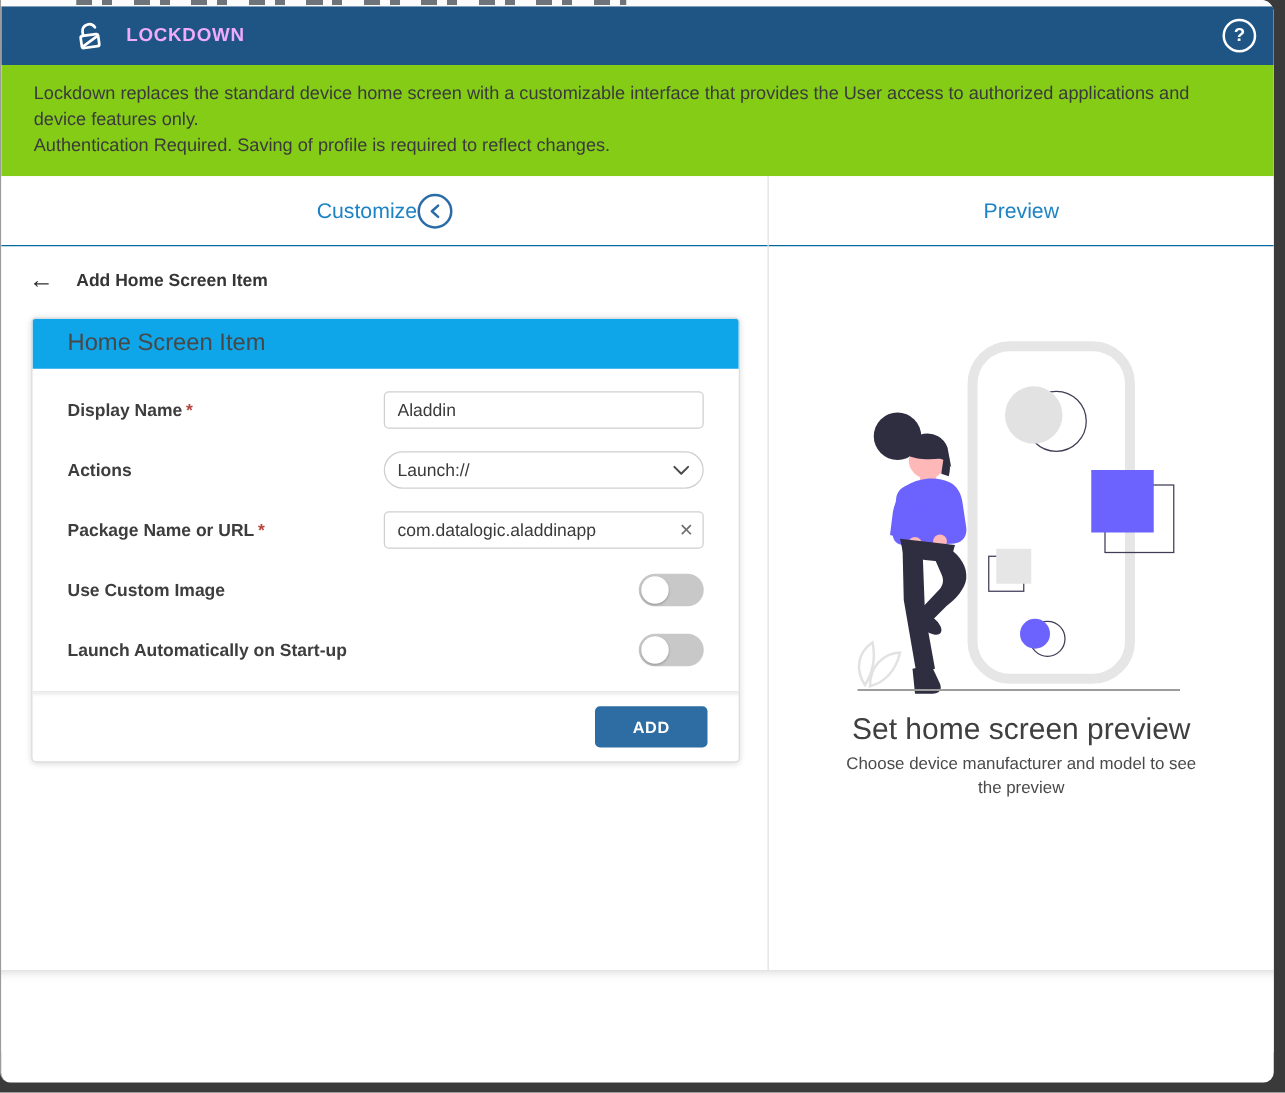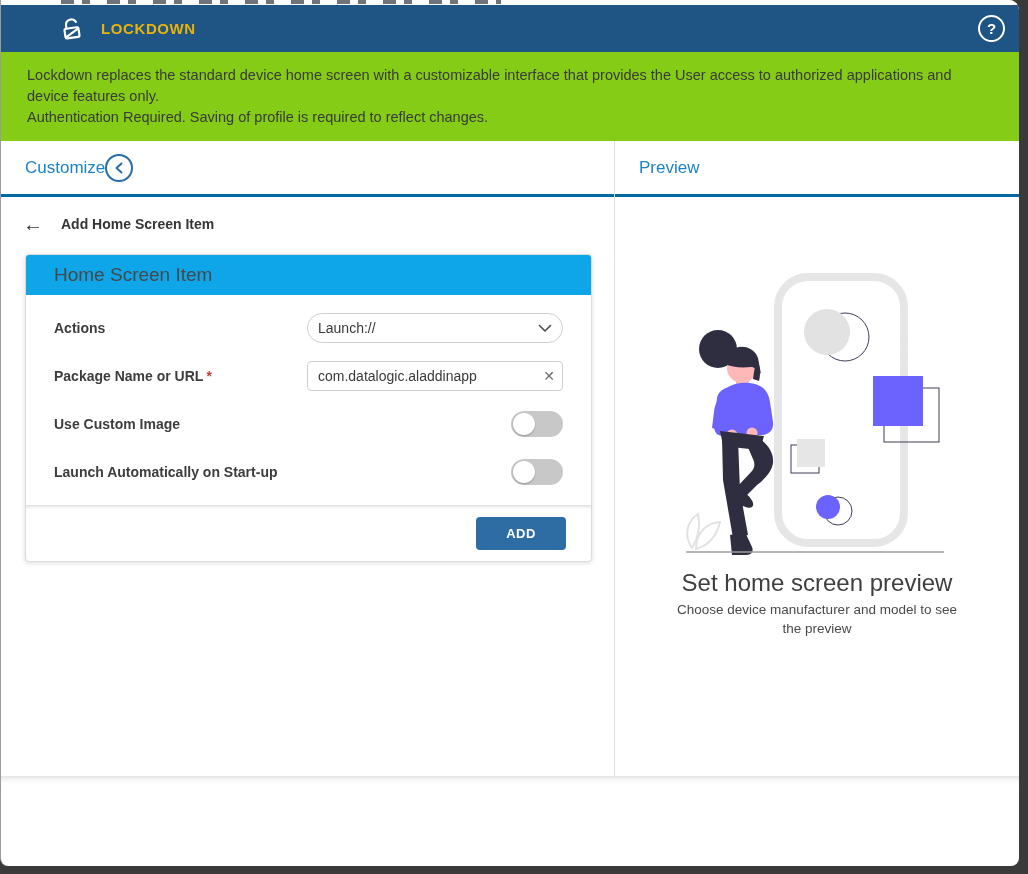--- a/index.html
+++ b/index.html
@@ -23,40 +23,40 @@
     position:absolute;left:60px;top:0;width:440px;height:4px;
     background:repeating-linear-gradient(90deg,#565c63 0 13px,transparent 13px 21px,#565c63 21px 29px,transparent 29px 46px);
     opacity:.85;
   }
   
   .app-header{
     height:47px;background:var(--header-bg);display:flex;align-items:center;
     padding:0 14px 0 58px;
   }
   .lock-icon{display:flex;align-items:center;margin-right:16px}
-  .app-title{color:#eab308;font-size:15px;font-weight:700;letter-spacing:.6px}
+  .app-title{color:#f0abfc;font-size:15px;font-weight:700;letter-spacing:.6px}
   .help-btn{
     margin-left:auto;width:27px;height:27px;border-radius:50%;border:2px solid #fff;
     background:transparent;color:#fff;font-weight:700;font-size:15px;line-height:1;
     display:flex;align-items:center;justify-content:center;cursor:pointer;padding:0;
   }
   
   .desc-section{padding:13px 26px;background:#84cc16;font-size:14.5px;color:#3a3a3a;line-height:21px}
   
   .tabs{display:flex;height:45px;border-bottom:1px solid #e3e3e3;position:relative;background:#fff}
   .tab{flex:1;display:flex;align-items:center;justify-content:center;font-size:13px;
        letter-spacing:.3px;color:#4c4c4c;cursor:pointer}
   .tab.active{color:#303030;font-weight:700}
   .tab-underline{position:absolute;bottom:-1px;left:0;width:33.4%;height:4px;background:var(--tab-underline)}
   
   .content{display:flex;height:635px;background:#fff}
   .left-pane{width:614px;border-right:1px solid #e0e0e0}
   .right-pane{flex:1}
-  .pane-header{height:56px;border-bottom:3px solid #0369a1;display:flex;align-items:center;
-               justify-content:flex-start;padding:0 24px}
+  .pane-header{height:56px;border-bottom:1px solid #0369a1;display:flex;align-items:center;
+               justify-content:center;padding:0 24px}
   .pane-title{font-size:17px;color:var(--link-blue)}
   .collapse-btn{width:28px;height:28px;border-radius:50%;border:2px solid #2a6ca8;background:#fff;
                 display:flex;align-items:center;justify-content:center;cursor:pointer;padding:0}
   
   .back-row{display:flex;align-items:center;gap:18px;padding:17px 0 0 22px}
   .back-arrow{font-size:20px;color:#2f2f2f;background:none;border:none;cursor:pointer;padding:0;line-height:1}
   .subheader{font-size:14px;font-weight:700;color:#353535}
   
   .card{margin:20px 22px 0 24px;border:1px solid #dcdcdc;border-radius:4px;
         box-shadow:0 1px 5px rgba(0,0,0,.14);overflow:hidden;background:#fff}
@@ -137,20 +137,28 @@
       <div class="back-row">
         <button class="back-arrow">←</button>
         <span class="subheader">Add Home Screen Item</span>
       </div>
 
       <div class="card">
         <div class="card-header">Home Screen Item</div>
 
         <div class="card-body">
 
+          <div class="form-row">
+            <span class="form-label">
+              <span>Display Name</span><span class="asterisk">*</span>
+            </span>
+            <span class="control">
+              <input class="text-input" type="text" value="Aladdin" style="">
+            </span>
+          </div>
 
           <div class="form-row">
             <span class="form-label">Actions</span>
             <span class="control">
               <div class="select-box">
                 <span>Launch://</span>
                 <svg width="14" height="9" viewBox="0 0 14 9">
                   <polyline points="1.5,1.5 7,7 12.5,1.5" fill="none" stroke="#4a4a4a" stroke-width="1.6" stroke-linecap="round" stroke-linejoin="round"></polyline>
                 </svg>
               </div>

